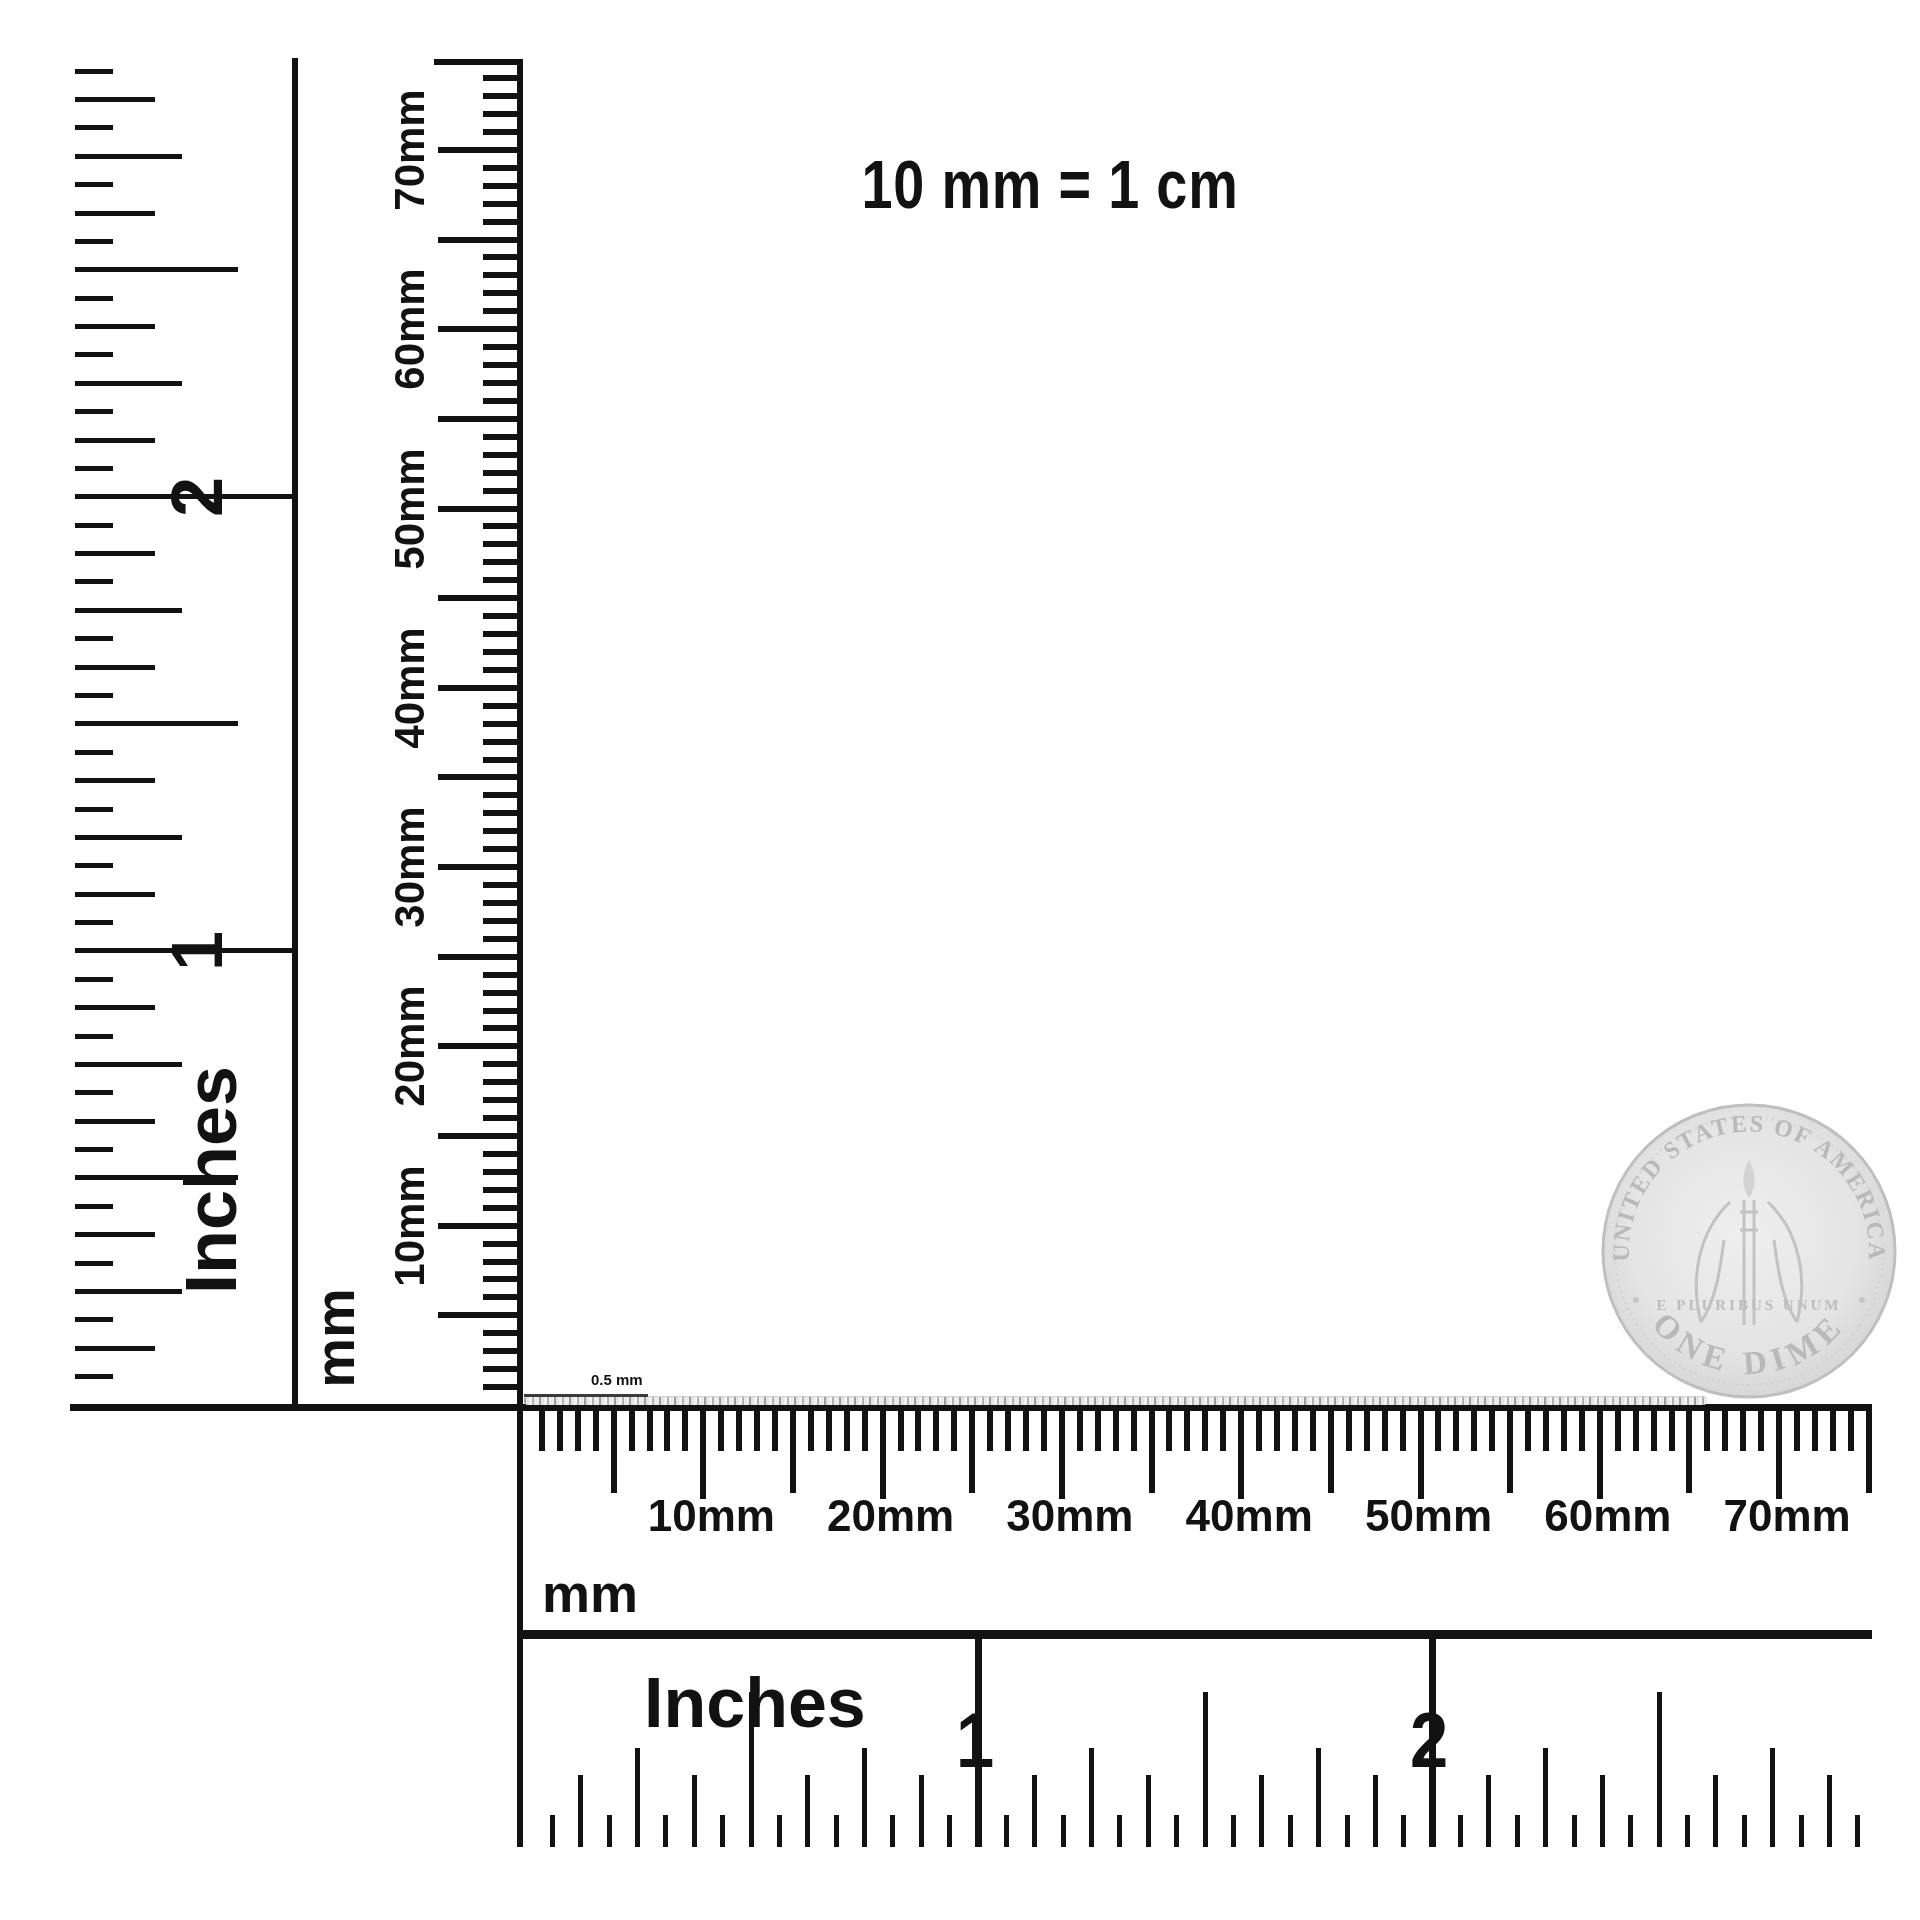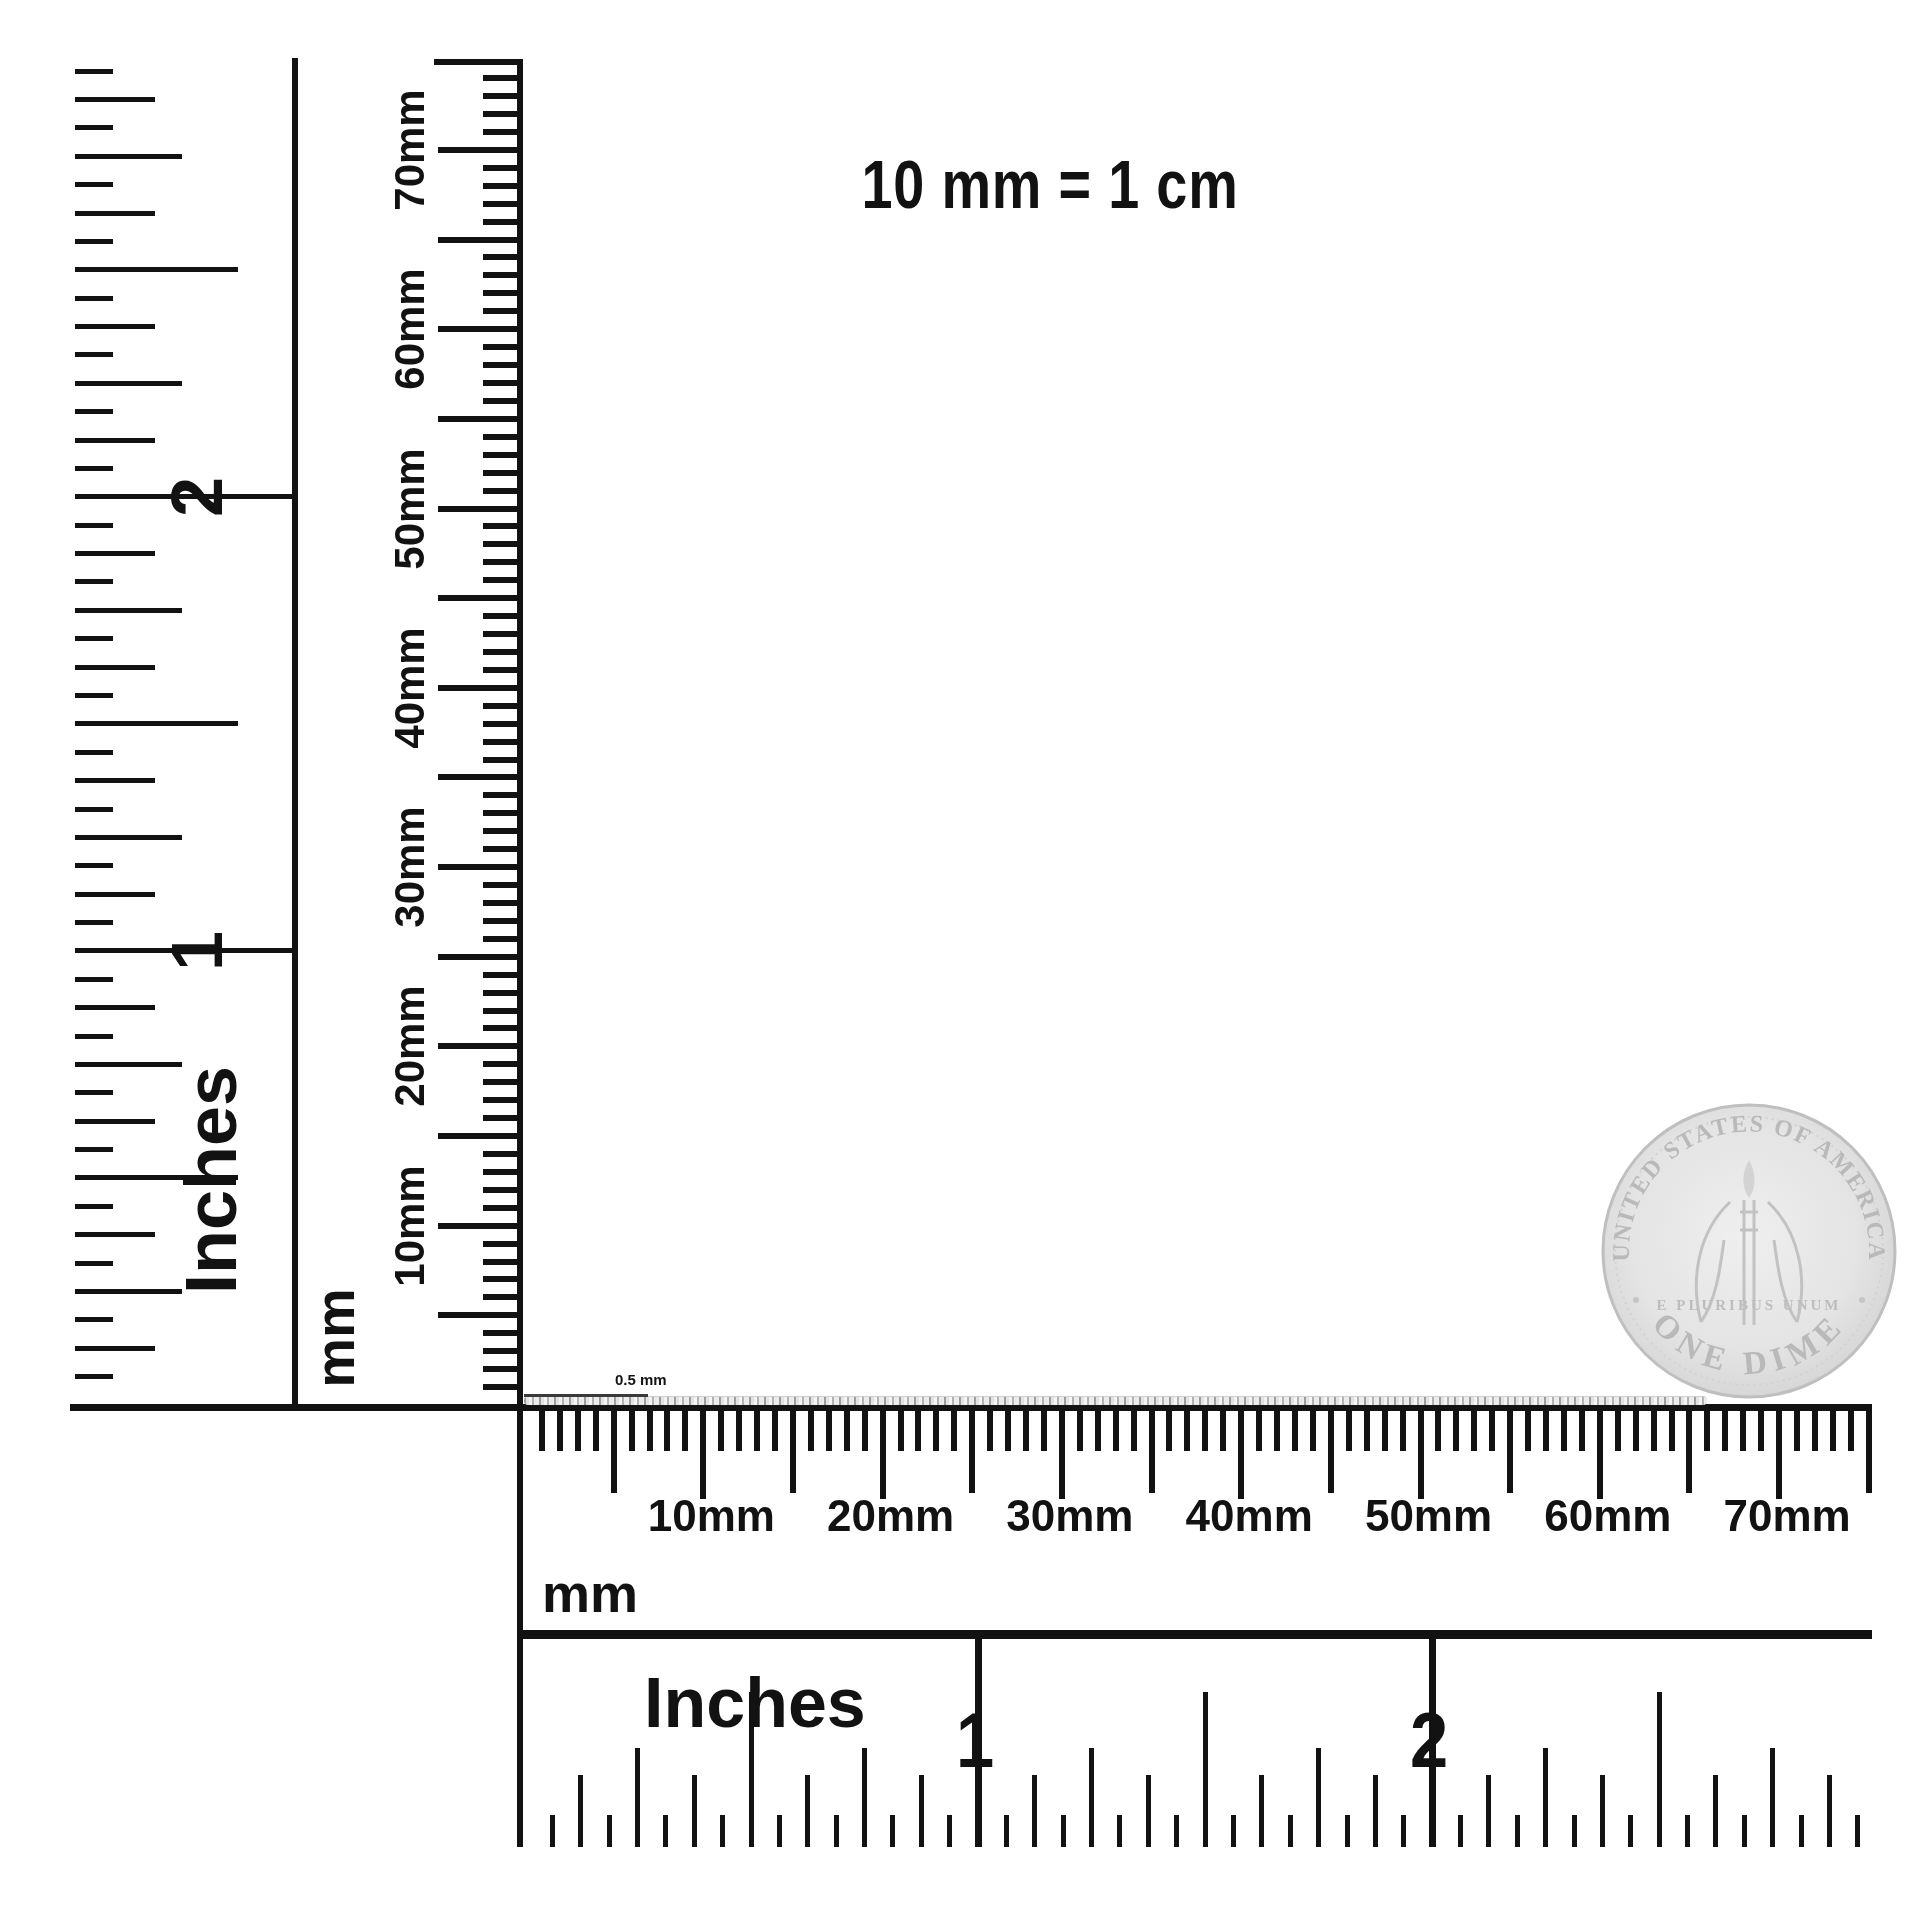--- a/index.html
+++ b/index.html
@@ -14,21 +14,21 @@
   .vmmlab{font-size:42px;font-weight:700;}
   .inchnum{font-size:78px;font-weight:700;transform:translate(-50%,-50%) scaleX(.88);}
   .vinchnum{font-size:72px;font-weight:700;}
   .axis-inches-left{font-size:72px;font-weight:600;}
   .axis-mm-left{font-size:56px;font-weight:700;}
   .axis-mm-bottom{font-size:54px;font-weight:700;}
   .axis-inches-bottom{font-size:70px;font-weight:600;}
   .chain{position:absolute;left:524px;top:1396px;width:1183px;height:8px;border-radius:4px;z-index:6;
     background:repeating-linear-gradient(90deg,#9d9d9d 0 2px,#e3e3e3 2px 5px,#f4f4f4 5px 8px,#b3b3b3 8px 10px,#ececec 10px 15px);
     border-top:1px solid #cfcfcf;}
-  .chain-label{position:absolute;left:615px;top:1372px;font-size:15px;font-weight:700;z-index:7;}
+  .chain-label{position:absolute;left:591px;top:1372px;font-size:15px;font-weight:700;z-index:7;}
   .chain-underline{position:absolute;left:524px;top:1394px;width:124px;height:3px;background:#3a3a3a;z-index:7;}
   .coin{position:absolute;left:1598px;top:1100px;z-index:2;}
 </style>
 </head>
 <body>
 
 <div class="page">
 
   <div class="lab title" style="left:1050px;top:184px;">10 mm = 1 cm</div>
 

